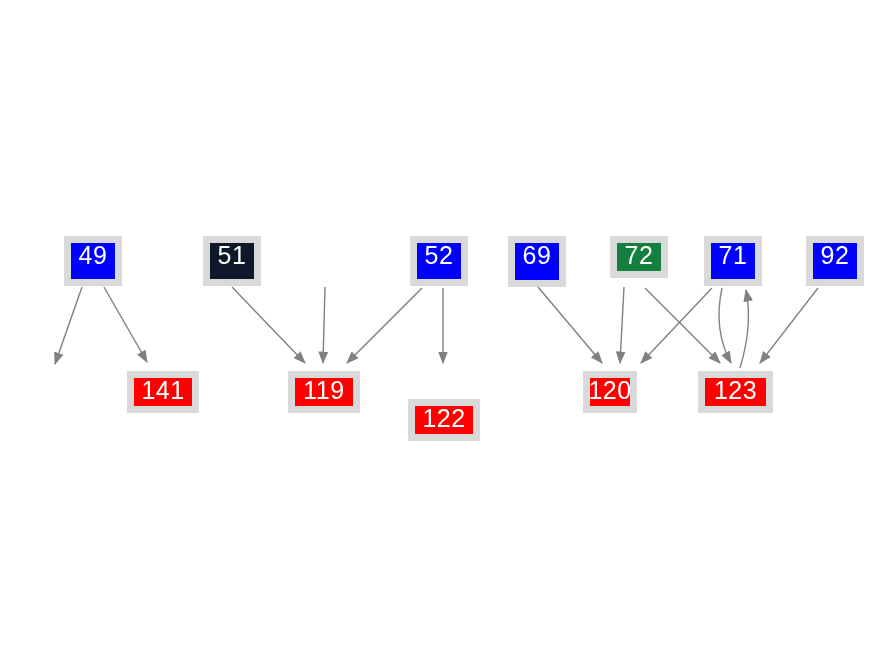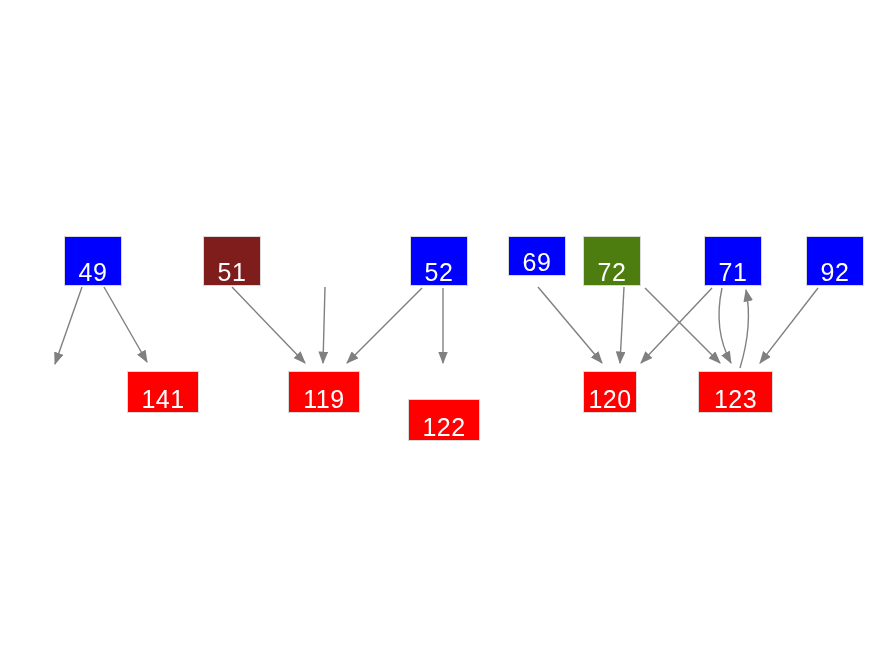--- a/index.html
+++ b/index.html
@@ -23,27 +23,27 @@
     position: absolute;
     left: 0;
     top: 0;
     width: 875px;
     height: 656px;
   }
   .node {
     position: absolute;
     box-sizing: border-box;
     display: flex;
-    align-items: flex-end;
+    align-items: flex-start;
     justify-content: center;
     color: #ffffff;
     font-size: 25px;
     line-height: 1;
     letter-spacing: 0.5px;
-    border: 1px solid #8b5cf6;
+    border: 7px solid #8b5cf6;
     z-index: 2;
   }
   .node-source {
     background: #0000ff;
   }
   .node-target {
     background: #ff0000;
   }
   .node-label {
     pointer-events: none;
@@ -71,30 +71,30 @@
         <path d="M 645 288 L 720 363" fill="none" stroke="#808080" stroke-width="1.4" marker-end="url(#arrowhead)"></path>
         <path d="M 712 288 L 641 363" fill="none" stroke="#808080" stroke-width="1.4" marker-end="url(#arrowhead)"></path>
         <path d="M 722 288 Q 713 330 731 363" fill="none" stroke="#808080" stroke-width="1.4" marker-end="url(#arrowhead)"></path>
         <path d="M 740 368 Q 753 325 746 290" fill="none" stroke="#808080" stroke-width="1.4" marker-end="url(#arrowhead)"></path>
         <path d="M 818 288 L 760 363" fill="none" stroke="#808080" stroke-width="1.4" marker-end="url(#arrowhead)"></path>
       </g>
   </svg>
 <div class="node node-source" style="left: 64px; top: 236px; width: 58px; height: 50px; background: rgb(0, 0, 255); color: rgb(255, 255, 255); border-color: rgb(217, 217, 217);">
       <span class="node-label">49</span>
     </div>
-    <div class="node node-source" style="left: 203px; top: 236px; width: 58px; height: 50px; background: #7f1d1d; color: rgb(255, 255, 255); border-color: rgb(217, 217, 217);">
+    <div class="node node-source" style="left: 203px; top: 236px; width: 58px; height: 50px; background: #0f172a; color: rgb(255, 255, 255); border-color: rgb(217, 217, 217);">
       <span class="node-label">51</span>
     </div>
     <div class="node node-source" style="left: 410px; top: 236px; width: 58px; height: 50px; background: rgb(0, 0, 255); color: rgb(255, 255, 255); border-color: rgb(217, 217, 217);">
       <span class="node-label">52</span>
     </div>
-    <div class="node node-source" style="left: 508px; top: 236px; width: 58px; height: 40px; background: rgb(0, 0, 255); color: rgb(255, 255, 255); border-color: rgb(217, 217, 217);">
+    <div class="node node-source" style="left: 508px; top: 236px; width: 58px; height: 51px; background: rgb(0, 0, 255); color: rgb(255, 255, 255); border-color: rgb(217, 217, 217);">
       <span class="node-label">69</span>
     </div>
-    <div class="node node-source" style="left: 583px; top: 236px; width: 58px; height: 50px; background: #4d7c0f; color: rgb(255, 255, 255); border-color: rgb(217, 217, 217);">
+    <div class="node node-source" style="left: 610px; top: 236px; width: 58px; height: 42px; background: #15803d; color: rgb(255, 255, 255); border-color: rgb(217, 217, 217);">
       <span class="node-label">72</span>
     </div>
     <div class="node node-source" style="left: 704px; top: 236px; width: 58px; height: 50px; background: rgb(0, 0, 255); color: rgb(255, 255, 255); border-color: rgb(217, 217, 217);">
       <span class="node-label">71</span>
     </div>
     <div class="node node-source" style="left: 806px; top: 236px; width: 58px; height: 50px; background: rgb(0, 0, 255); color: rgb(255, 255, 255); border-color: rgb(217, 217, 217);">
       <span class="node-label">92</span>
     </div>
     <div class="node node-target" style="left: 127px; top: 371px; width: 72px; height: 42px; background: rgb(255, 0, 0); color: rgb(255, 255, 255); border-color: rgb(217, 217, 217);">
       <span class="node-label">141</span>

